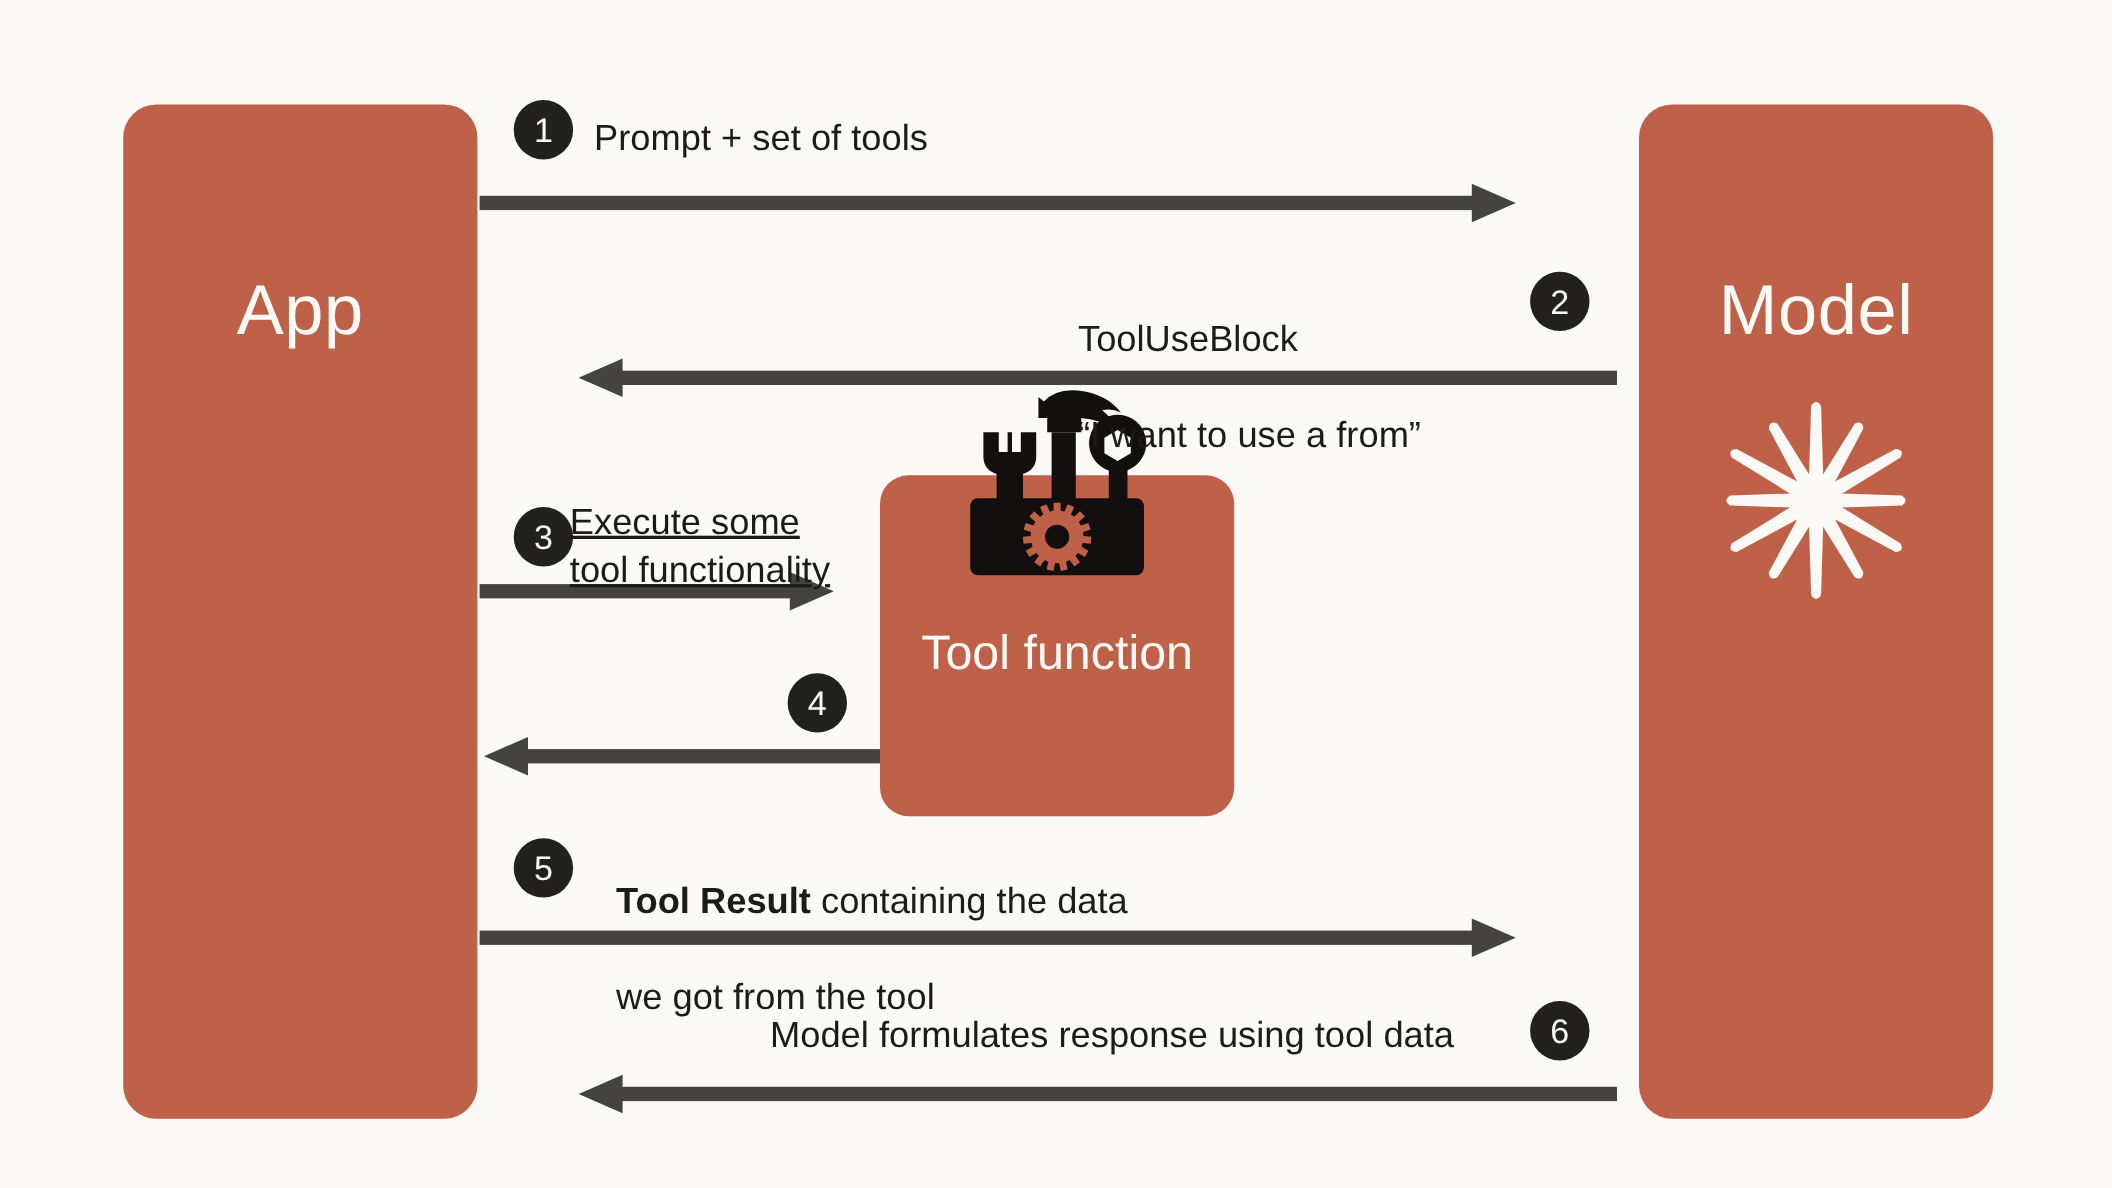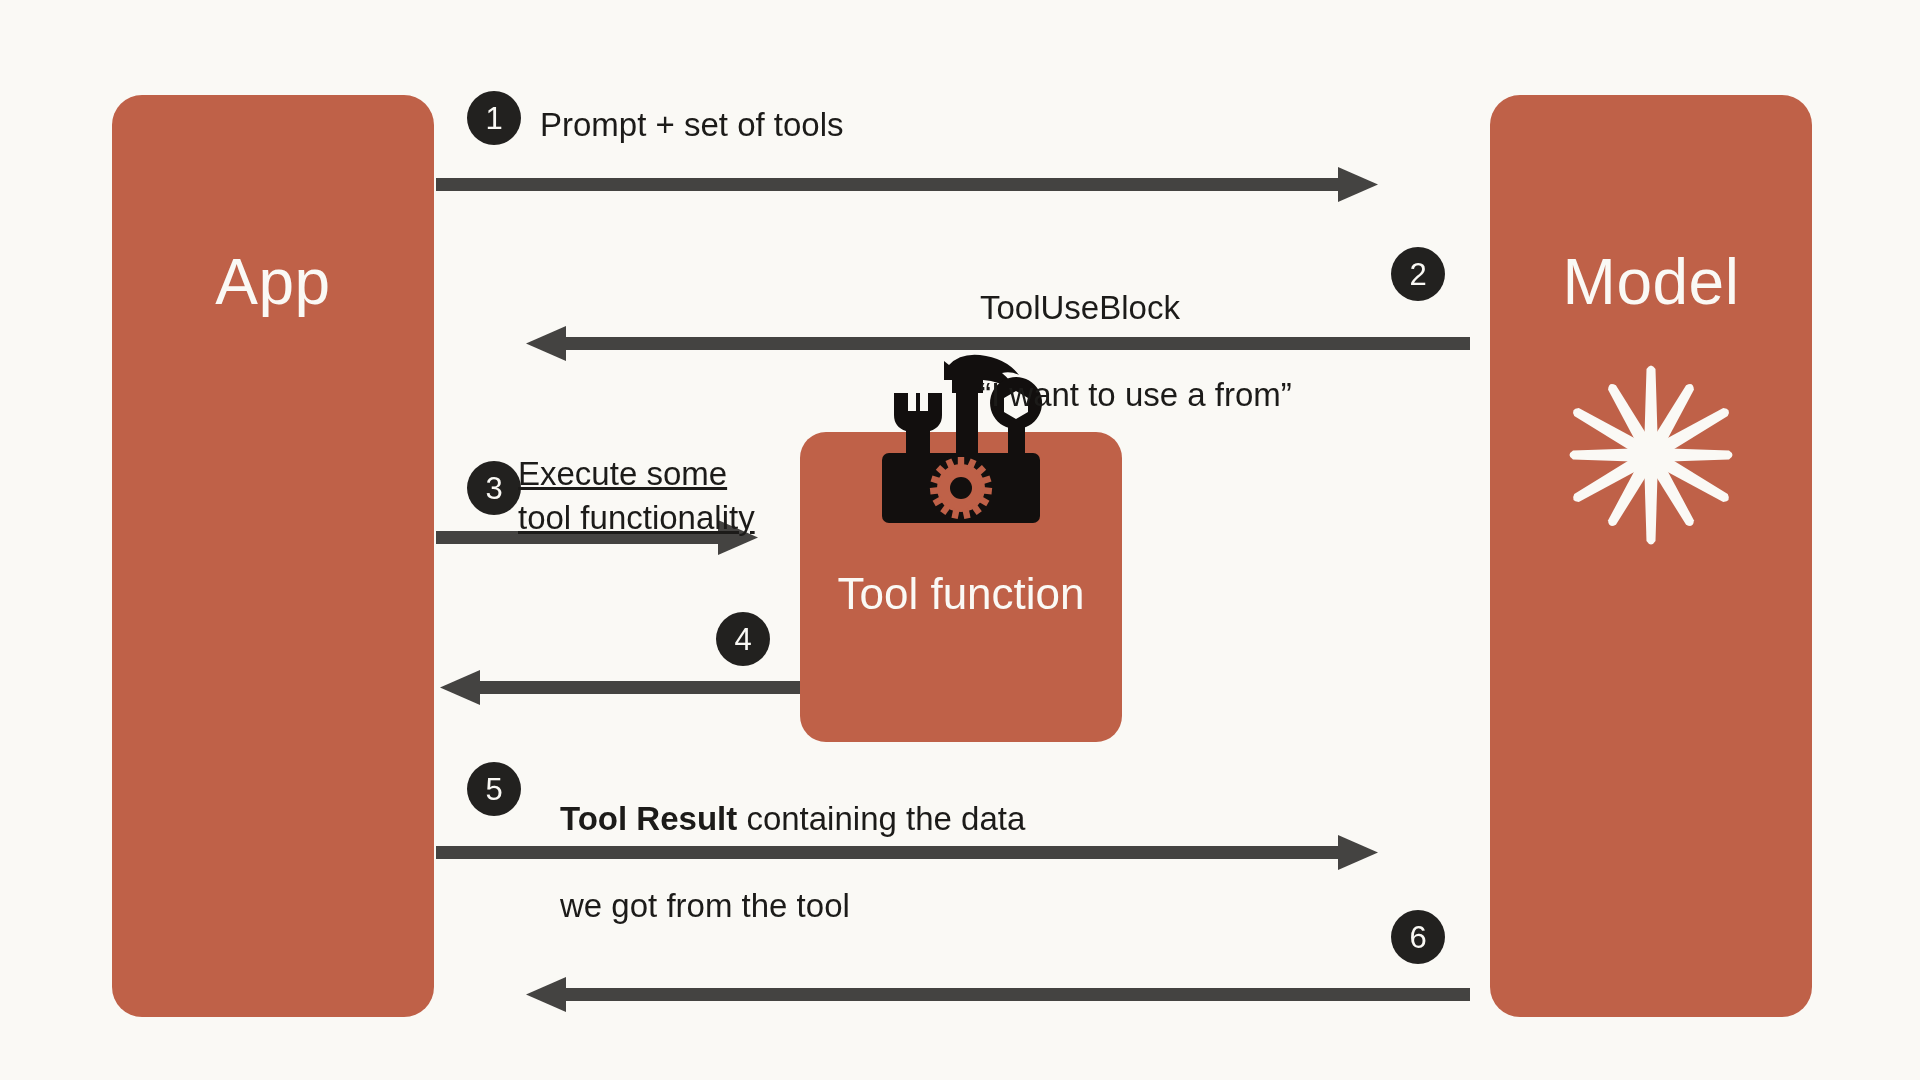--- a/index.html
+++ b/index.html
@@ -289,14 +289,15 @@
 
   <div class="step-circle" style="left:716px; top:612px;">4</div>
 
   <div class="step-circle" style="left:467px; top:762px;">5</div>
   <div class="caption right" style="left:540px; top:753px;margin-left:20px;">
     <div><b>Tool Result</b><span> containing the data</span></div>
     <div>we got from the tool</div>
   </div>
 
   <div class="step-circle" style="left:1391px; top:910px;">6</div>
+  <div class="caption leftal" style="left:700px; top:919px; width:670px;">Model formulates response using tool data</div>
 
 </div>
 
 </body></html>

